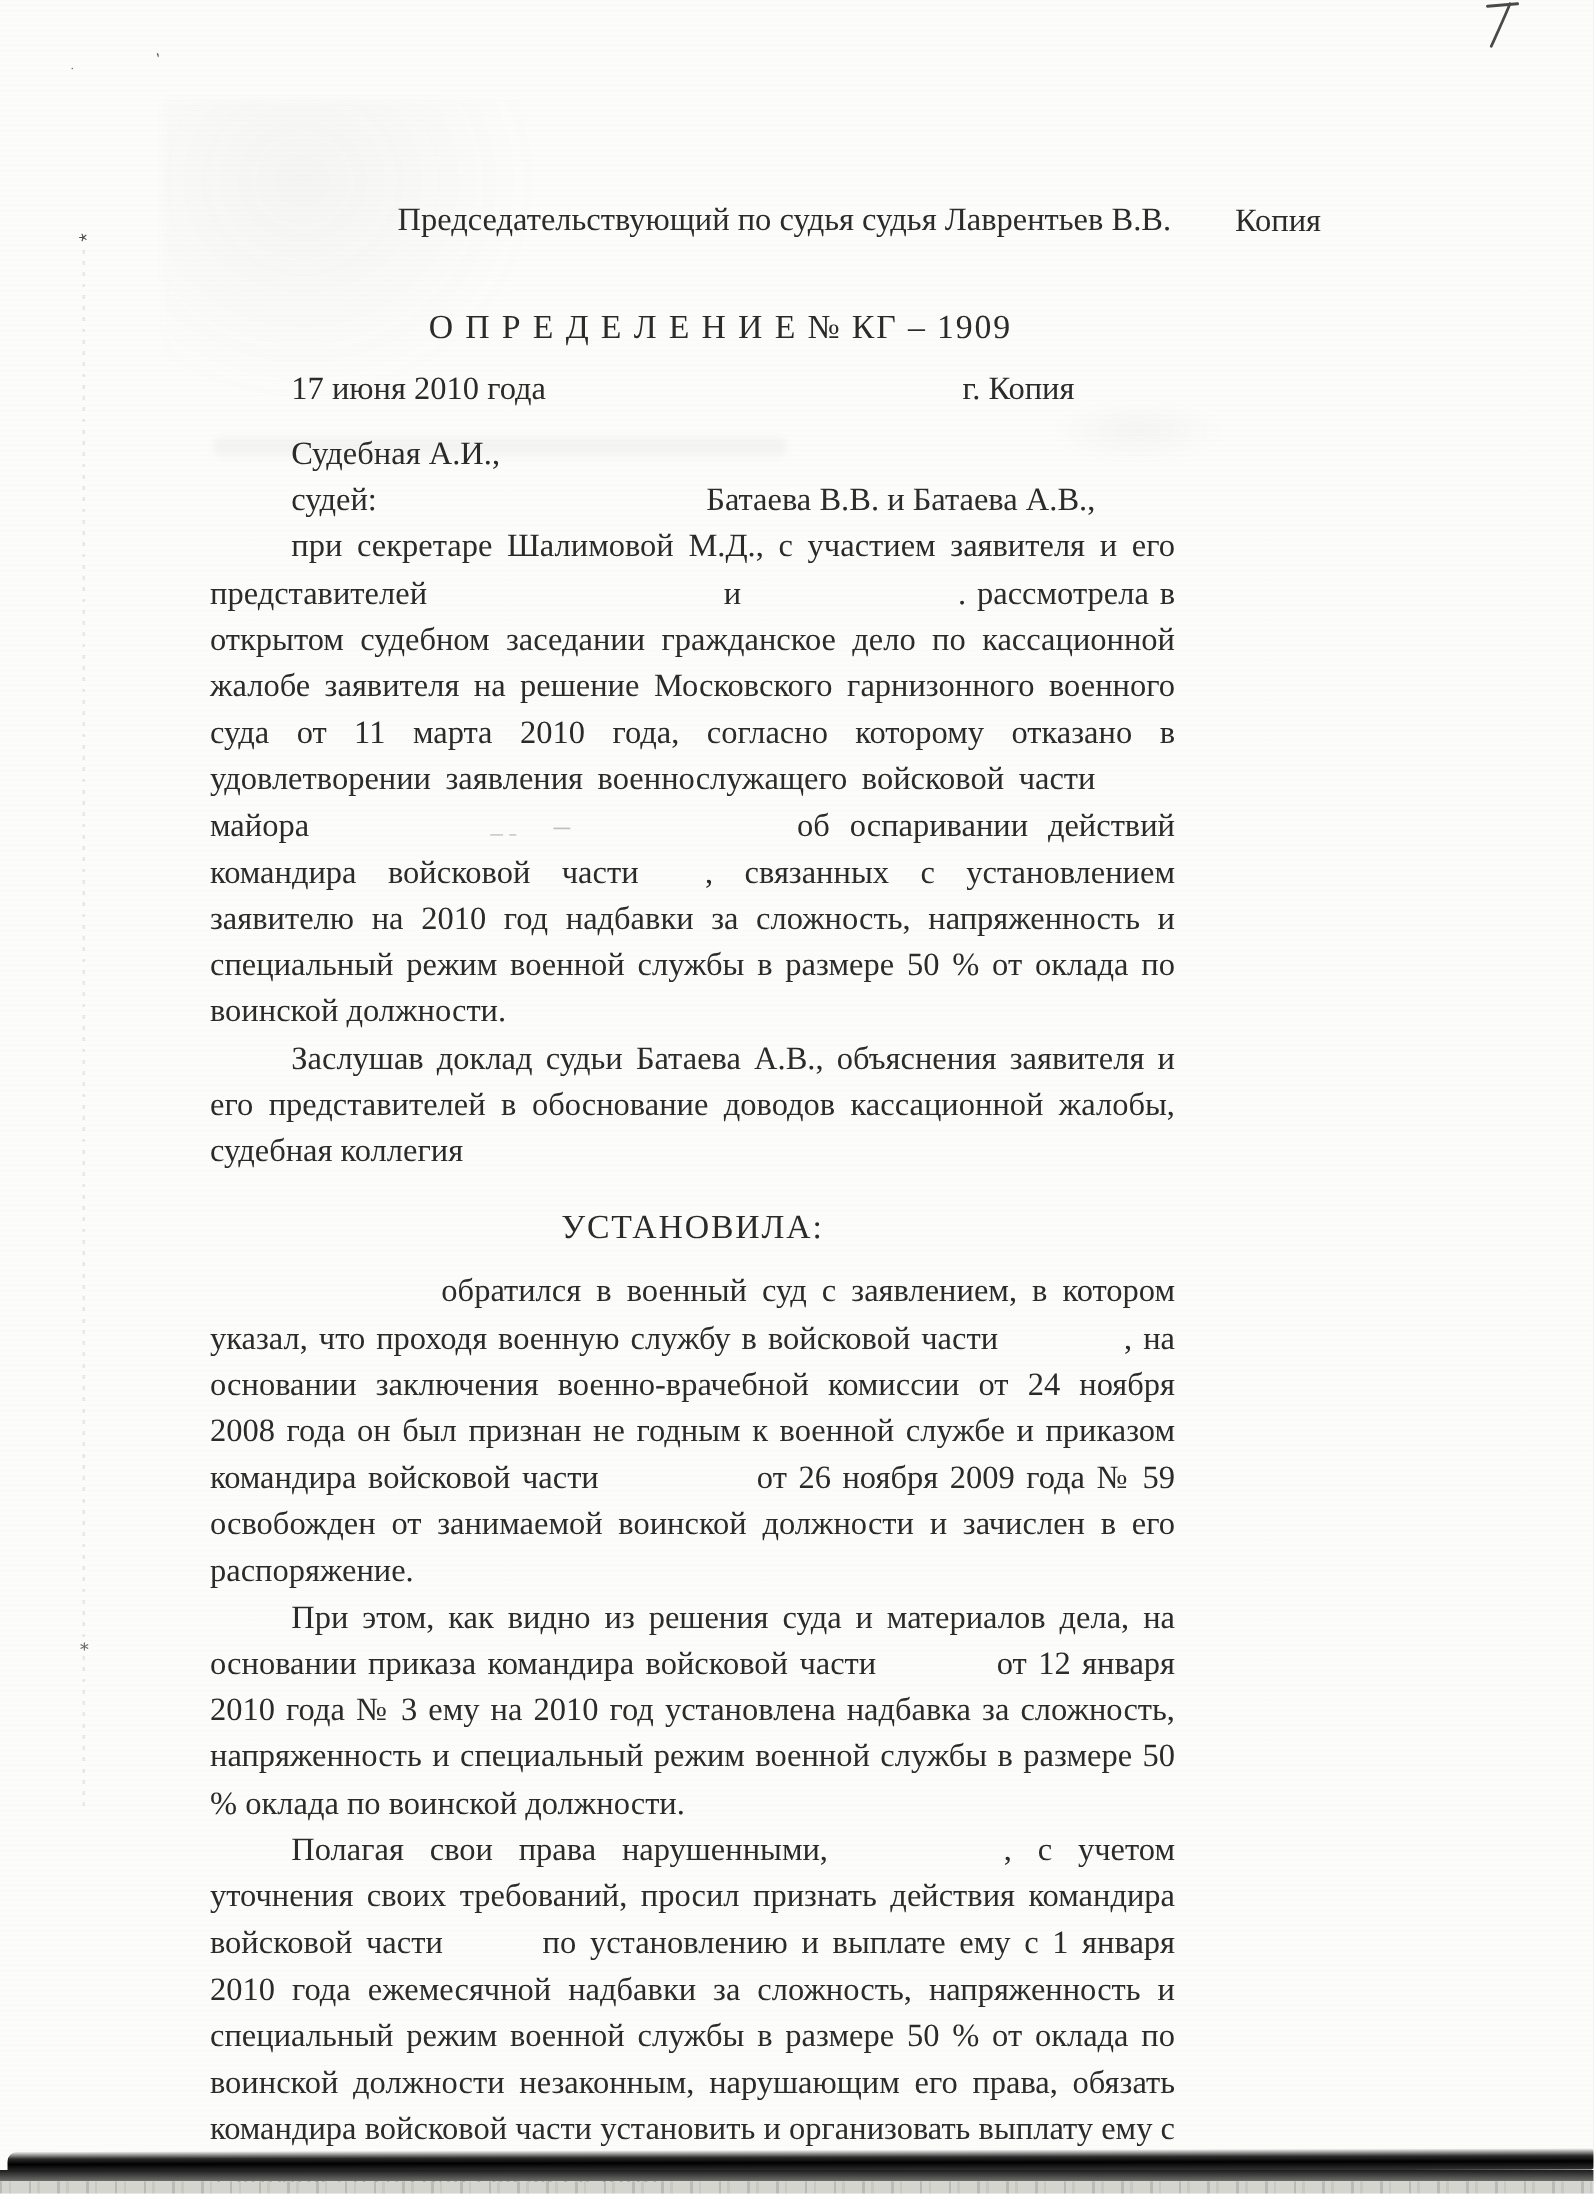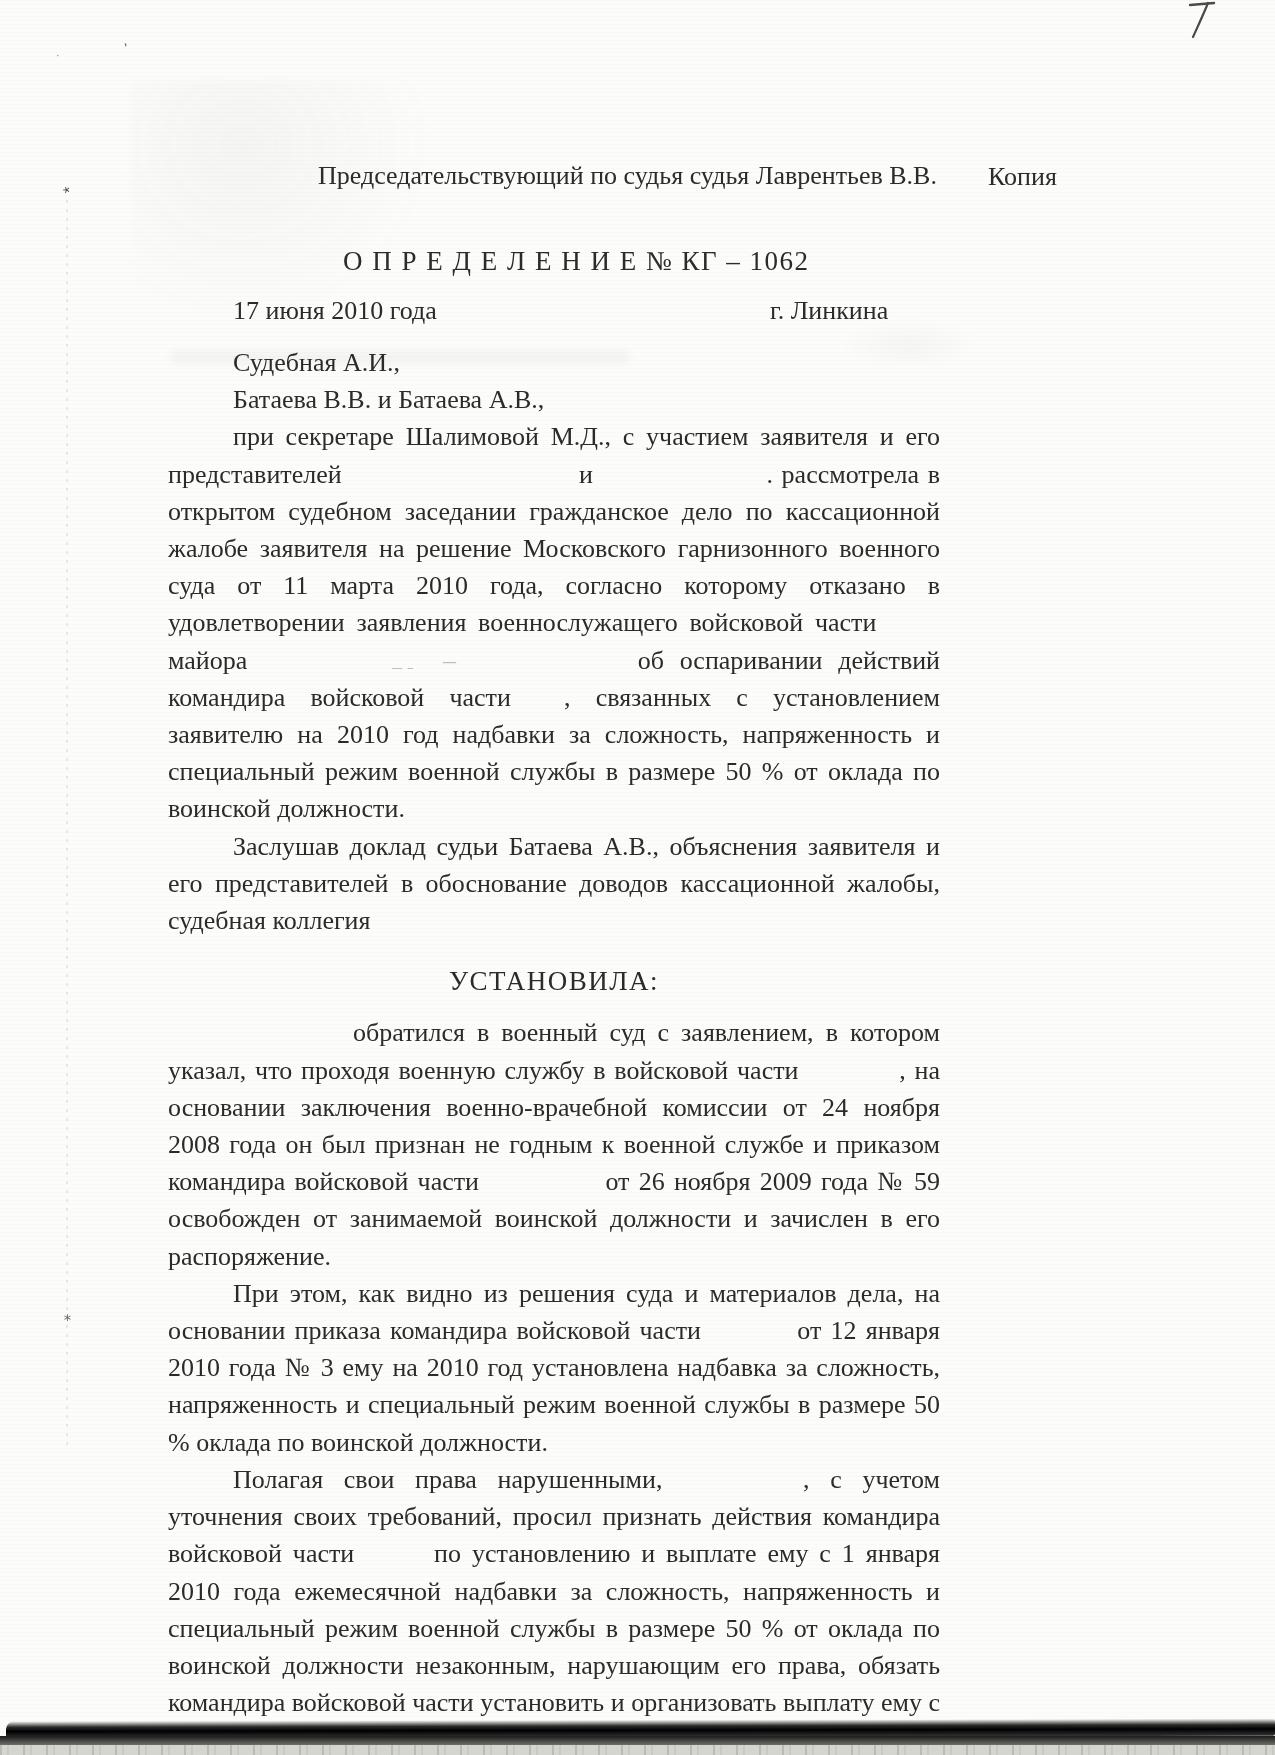--- a/index.html
+++ b/index.html
@@ -103,29 +103,30 @@
   <div class="speck" style="left:56px; top:50px; font-size:11px; color:#7a7a7a;">·</div>
   <div class="speck" style="left:58px; top:180px; font-size:18px; transform:rotate(-20deg);">﹡</div>
   <div class="speck" style="left:64px; top:1310px; font-size:14px; color:#666;">⁎</div>
   <div class="margin-streak"></div>
   <div class="smudge smudge-a"></div>
   <div class="smudge smudge-b"></div>
   <div class="smudge smudge-c"></div>
 
   <div class="copy-label">Копия</div>
   <div class="presiding-line">Председательствующий по судья судья Лаврентьев В.В.</div>
-  <div class="doc-title">О П Р Е Д Е Л Е Н И Е  № КГ – 1062</div>
+  <div class="doc-title">О П Р Е Д Е Л Е Н И Е  № КГ – 1909</div>
   <div class="date-line">17 июня 2010 года</div>
-  <div class="place-line">г. Линкина</div>
+  <div class="place-line">г. Копия</div>
 
   <div class="doc">
       <div class="cols">
         <span class="name">Судебная А.И.,</span>
       </div>
       <div class="cols">
+        <span class="role">судей:</span>
         <span class="name">Батаева В.В. и Батаева А.В.,</span>
       </div>
       <p class="para">при секретаре Шалимовой М.Д., с участием заявителя и его представителей <span class="gap" style="width: 220px;"><span class="faint">–   .</span></span> и <span class="gap" style="width: 165px;"><span class="faint">.  . . .</span></span>. рассмотрела в открытом судебном заседании гражданское дело по кассационной жалобе заявителя на решение Московского гарнизонного военного суда от 11 марта 2010 года, согласно которому отказано в удовлетворении заявления военнослужащего войсковой части <span class="gap" style="width: 52px;"></span> майора <span class="gap" style="width: 150px;"><span class="faint">‾ ‾</span></span><span class="gap" style="width: 30px;"></span><span class="faint">– </span><span class="gap" style="width: 150px;"><span class="faint">.</span></span> об оспаривании действий командира войсковой части <span class="gap" style="width: 28px;"></span>, связанных с установлением заявителю на 2010 год надбавки за сложность, напряженность и специальный режим военной службы в размере 50 % от оклада по воинской должности.</p>
       <p class="para">Заслушав доклад судьи Батаева А.В., объяснения заявителя и его представителей в обоснование доводов кассационной жалобы, судебная коллегия</p>
       <div class="center-heading">УСТАНОВИЛА:</div>
       <p class="para"><span class="gap" style="width: 108px;"></span> обратился в военный суд с заявлением, в котором указал, что проходя военную службу в войсковой части <span class="gap" style="width: 92px;"><span class="faint">ʹ</span></span>, на основании заключения военно-врачебной комиссии от 24 ноября 2008 года он был признан не годным к военной службе и приказом командира войсковой части <span class="gap" style="width: 108px;"></span> от 26 ноября 2009 года № 59 освобожден от занимаемой воинской должности и зачислен в его распоряжение.</p>
       <p class="para">При этом, как видно из решения суда и материалов дела, на основании приказа командира войсковой части <span class="gap" style="width: 78px;"><span class="faint">ʹ  ʼ</span></span> от 12 января 2010 года № 3 ему на 2010 год установлена надбавка за сложность, напряженность и специальный режим военной службы в размере 50 % оклада по воинской должности.</p>
       <p class="para">Полагая свои права нарушенными, <span class="gap" style="width: 120px;"><span class="faint">.        .</span></span>, с учетом уточнения своих требований, просил признать действия командира войсковой части <span class="gap" style="width: 58px;"></span> по установлению и выплате ему с 1 января 2010 года ежемесячной надбавки за сложность, напряженность и специальный режим военной службы в размере 50 % от оклада по воинской должности незаконным, нарушающим его права, обязать командира войсковой части  установить и организовать выплату ему с 1 января 2010 года ежемесячной</p>
     </div>
 

